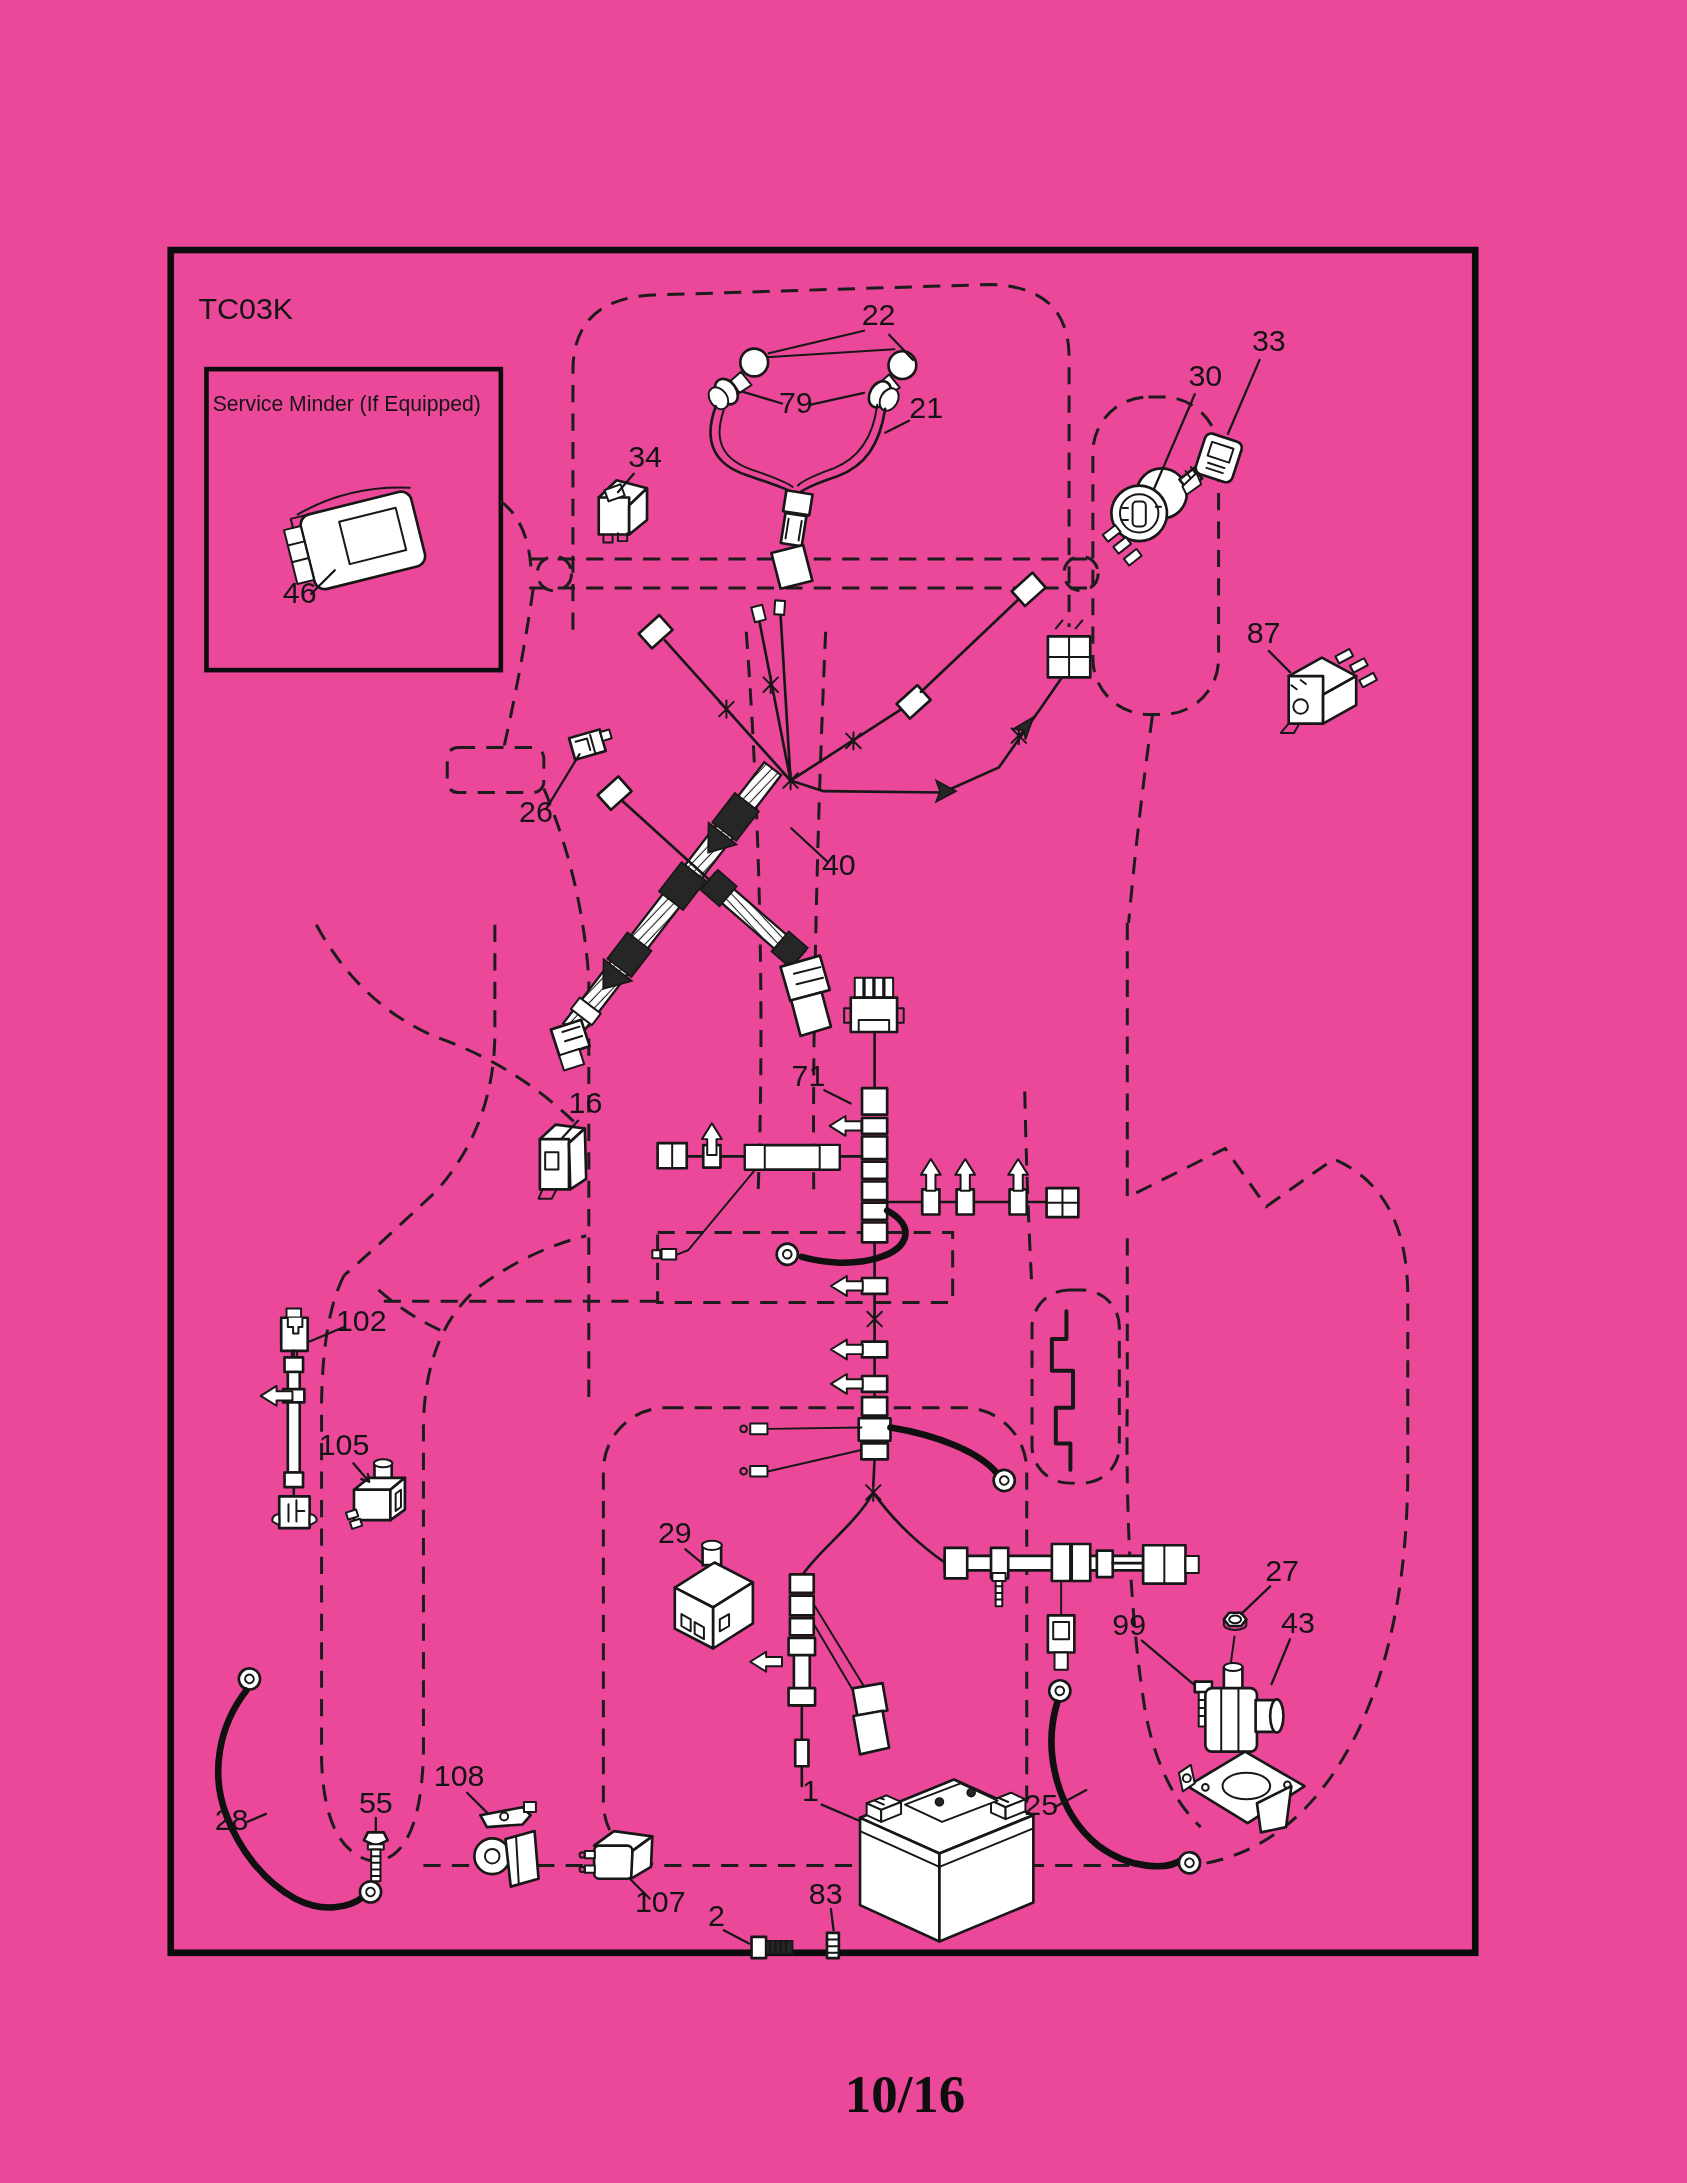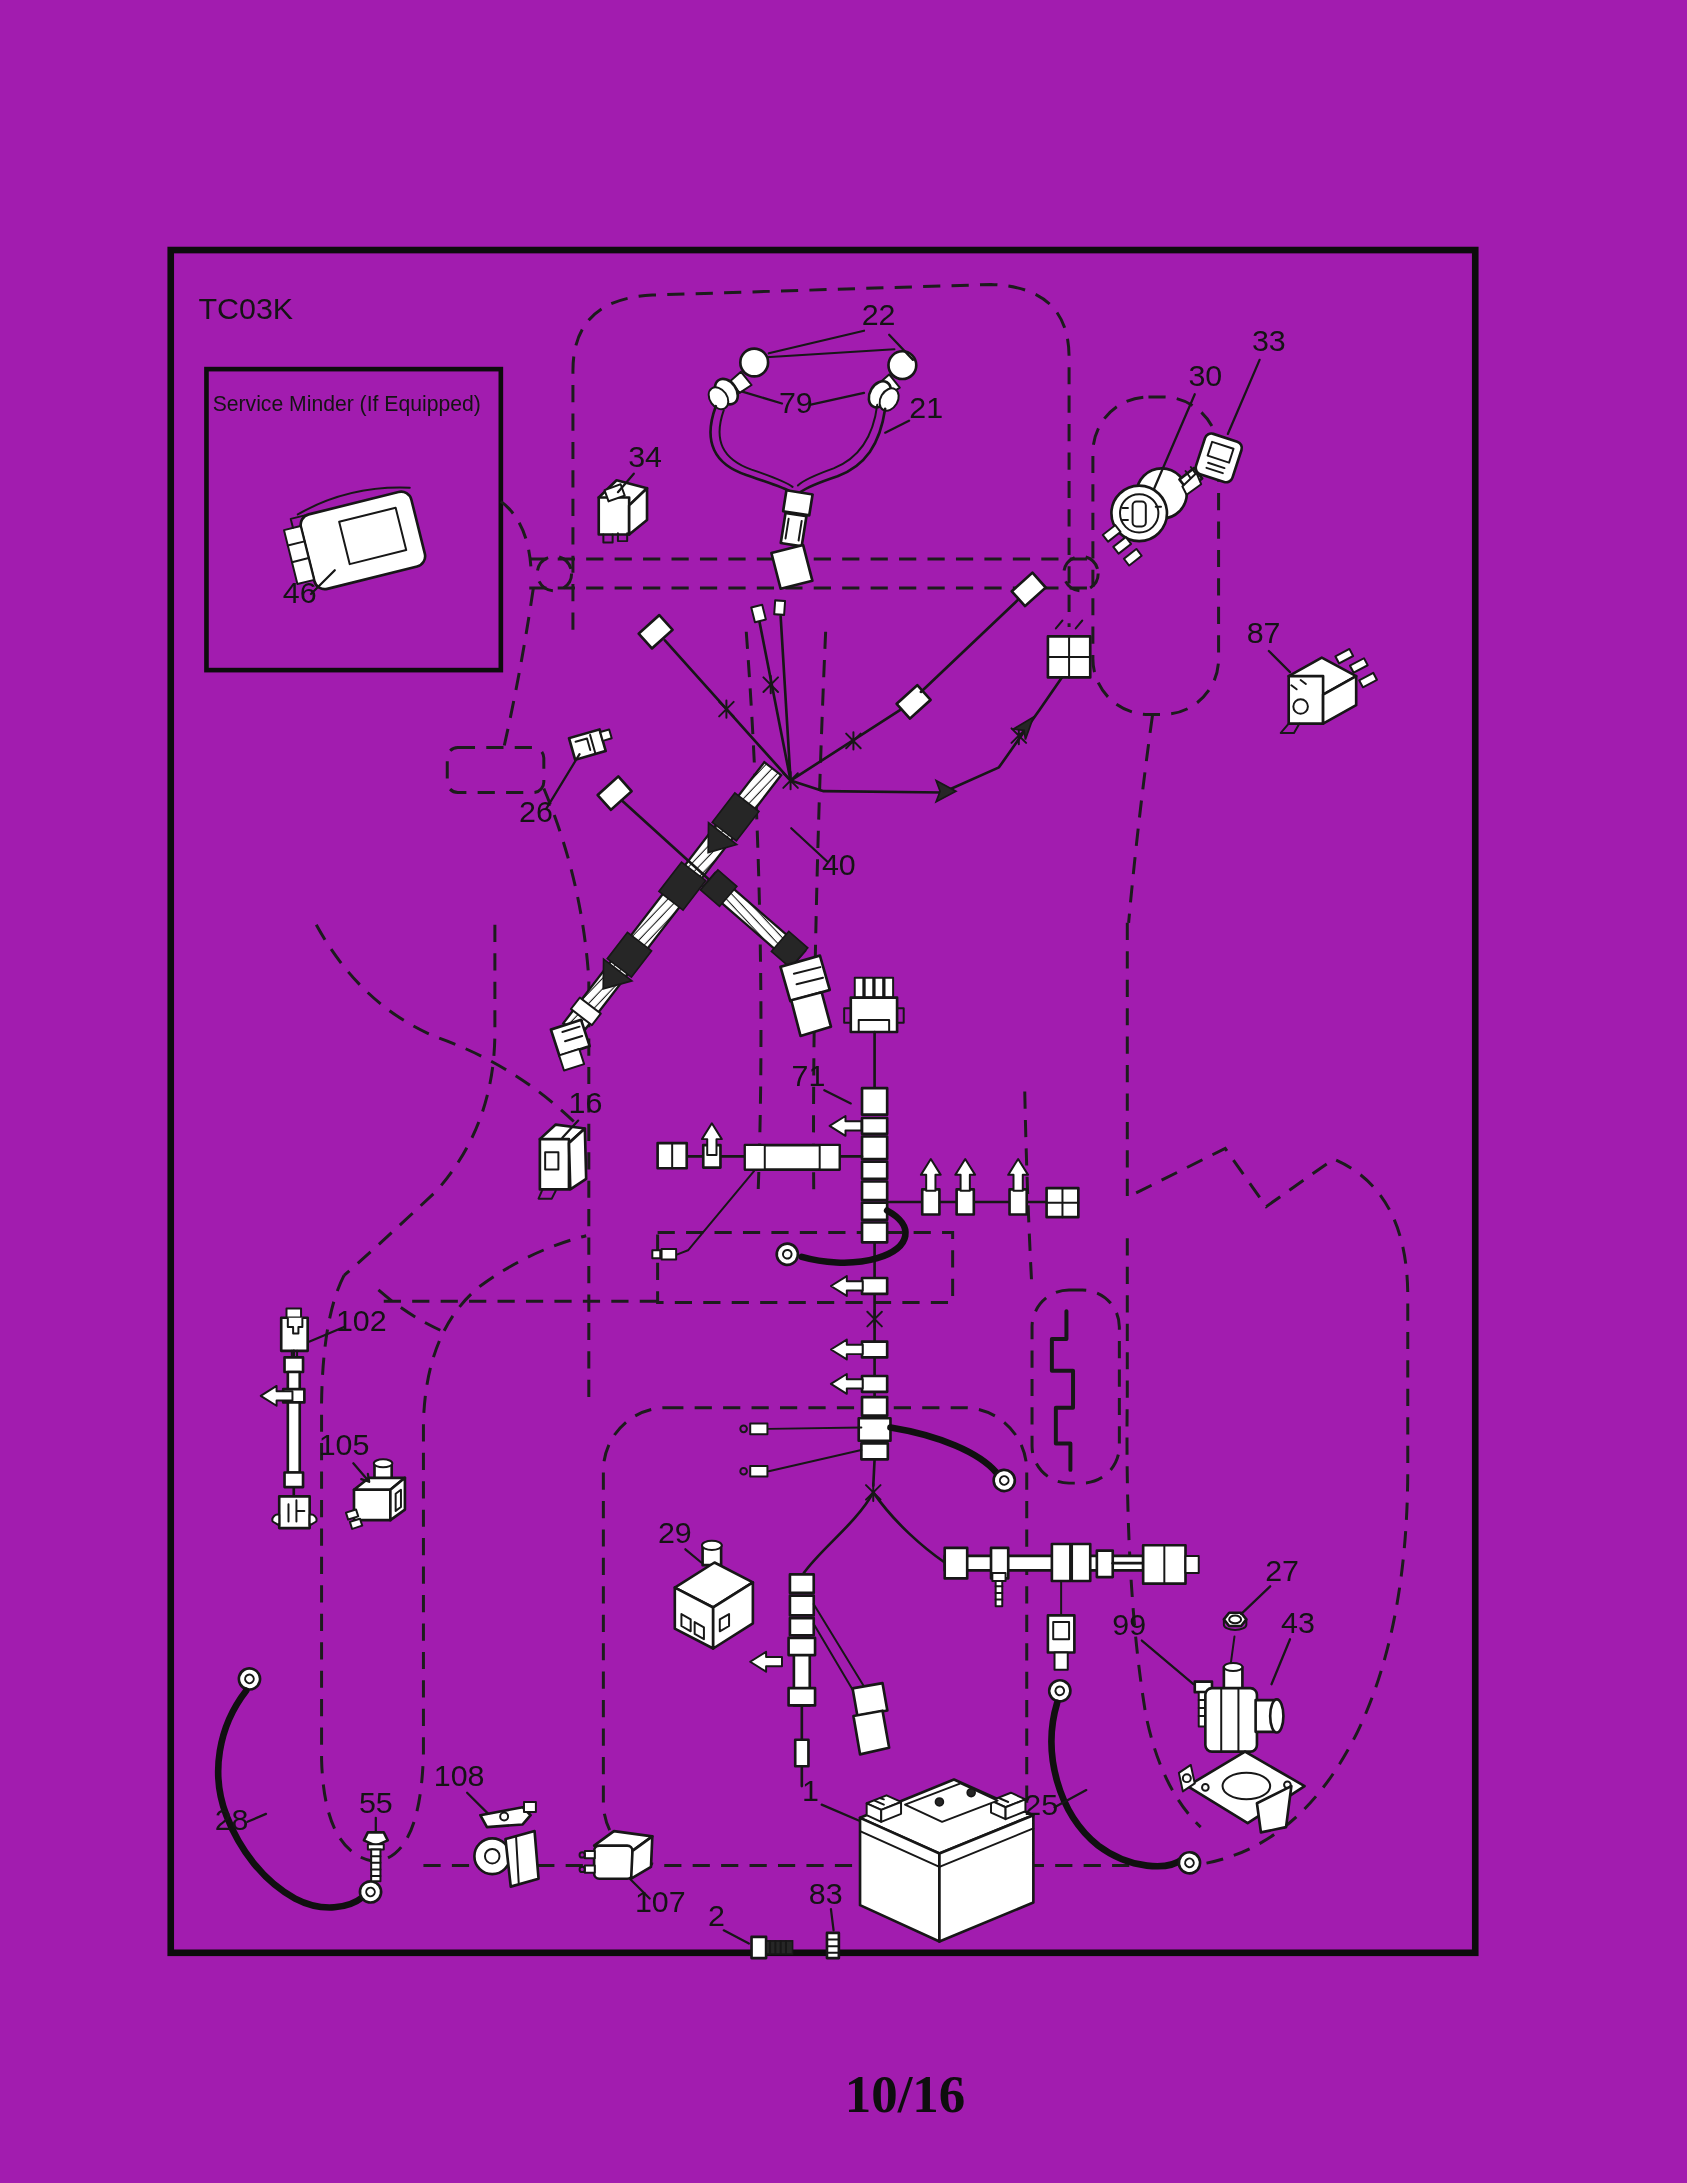--- a/index.html
+++ b/index.html
@@ -1,16 +1,16 @@
 <!DOCTYPE html>
 <html style="font-size:10.6px"><head>
 <meta charset="utf-8">
 <style>
   html,body{margin:0;padding:0;background:#ffffff;}
-  .page{position:relative;width:1687px;height:2183px;background:#a21caf;overflow:hidden;
+  .page{position:relative;width:1687px;height:2183px;background:#ec4899;overflow:hidden;
         font-family:"Liberation Sans",sans-serif;}
   svg{position:absolute;left:0;top:0;}
   
   .ln   {stroke:#171717;stroke-width:4;fill:none;stroke-linecap:round;stroke-linejoin:round;}
   .ln2  {stroke:#171717;stroke-width:3;fill:none;stroke-linecap:round;stroke-linejoin:round;}
   .fw   {stroke:#171717;stroke-width:4;fill:#ffffff;stroke-linejoin:round;}
   .fw2  {stroke:#171717;stroke-width:3;fill:#ffffff;stroke-linejoin:round;}
   .fd   {stroke:#171717;stroke-width:2.5;fill:#262626;}
   .dash {stroke:#1c1c1c;stroke-width:4.5;fill:none;stroke-dasharray:26 17;stroke-linecap:butt;}
   .thick{stroke:#101010;stroke-width:10;fill:none;stroke-linecap:round;}

